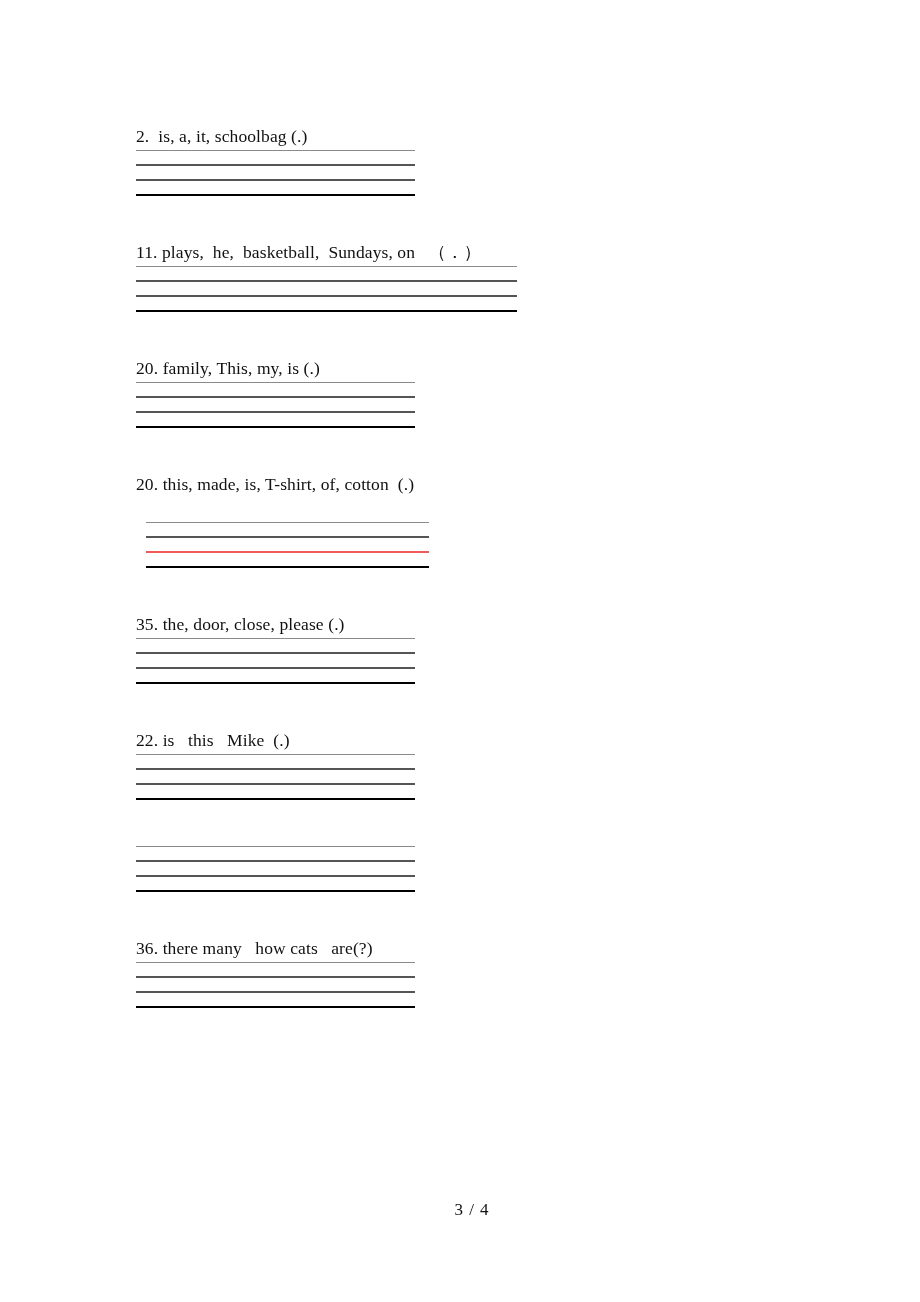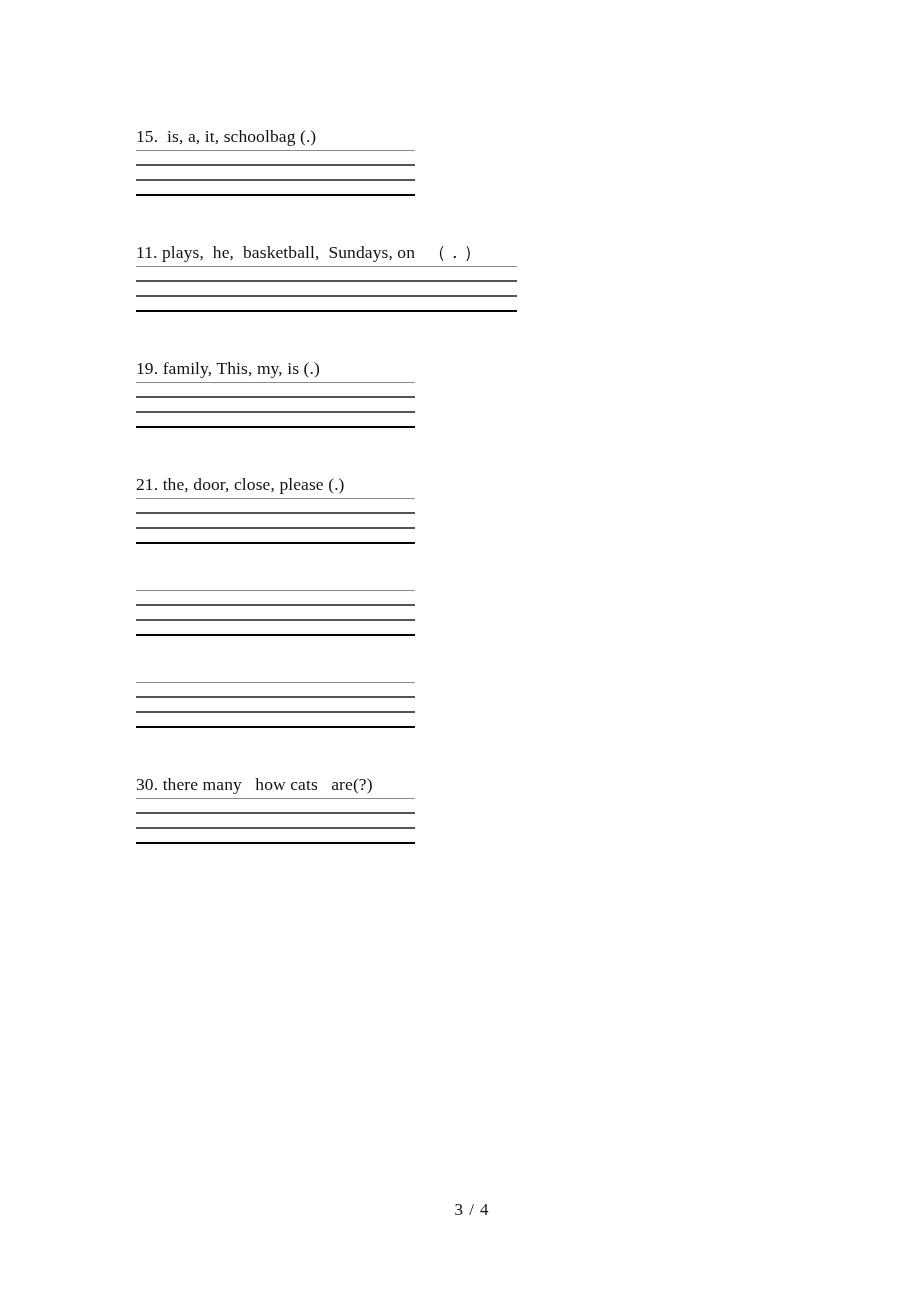--- a/index.html
+++ b/index.html
@@ -98,79 +98,90 @@
     letter-spacing: 1px;
   }
 </style>
 </head>
 <body>
 
 <div class="page">
 
   <div class="worksheet" id="worksheet">
       <div class="item">
-        <div class="item-text">15.  is, a, it, schoolbag (.)</div>
+        <div class="item-text">2.  is, a, it, schoolbag (.)</div>
         <div class="rules" style="width: 279px; margin-left: 0px;">
           <div class="rule rule-1"></div>
           <div class="rule rule-2"></div>
           <div class="rule rule-3"></div>
           <div class="rule rule-4"></div>
         </div>
         <div class="item-gap"></div>
       </div>
       <div class="item">
         <div class="item-text">11. plays,  he,  basketball,  Sundays, on   （．）</div>
         <div class="rules" style="width: 381px; margin-left: 0px;">
           <div class="rule rule-1"></div>
           <div class="rule rule-2"></div>
           <div class="rule rule-3"></div>
           <div class="rule rule-4"></div>
         </div>
         <div class="item-gap"></div>
       </div>
       <div class="item">
-        <div class="item-text">19. family, This, my, is (.)</div>
+        <div class="item-text">20. family, This, my, is (.)</div>
         <div class="rules" style="width: 279px; margin-left: 0px;">
           <div class="rule rule-1"></div>
           <div class="rule rule-2"></div>
           <div class="rule rule-3"></div>
           <div class="rule rule-4"></div>
         </div>
         <div class="item-gap"></div>
       </div>
       <div class="item">
-        <div class="item-text">21. the, door, close, please (.)</div>
+        <div class="item-text">20. this, made, is, T-shirt, of, cotton  (.)</div>
+        <div class="rules" style="width: 283px; margin-left: 10px;">
+          <div class="rule rule-1" style="margin-top: 26px;"></div>
+          <div class="rule rule-2"></div>
+          <div class="rule rule-3 rule-red"></div>
+          <div class="rule rule-4"></div>
+        </div>
+        <div class="item-gap"></div>
+      </div>
+      <div class="item">
+        <div class="item-text">35. the, door, close, please (.)</div>
+        <div class="rules" style="width: 279px; margin-left: 0px;">
+          <div class="rule rule-1"></div>
+          <div class="rule rule-2"></div>
+          <div class="rule rule-3"></div>
+          <div class="rule rule-4"></div>
+        </div>
+        <div class="item-gap"></div>
+      </div>
+      <div class="item">
+        <div class="item-text">22. is   this   Mike  (.)</div>
         <div class="rules" style="width: 279px; margin-left: 0px;">
           <div class="rule rule-1"></div>
           <div class="rule rule-2"></div>
           <div class="rule rule-3"></div>
           <div class="rule rule-4"></div>
         </div>
         <div class="item-gap"></div>
       </div>
       <div class="item">
         <div class="rules" style="width: 279px; margin-left: 0px;">
           <div class="rule rule-1"></div>
           <div class="rule rule-2"></div>
           <div class="rule rule-3"></div>
           <div class="rule rule-4"></div>
         </div>
         <div class="item-gap"></div>
       </div>
       <div class="item">
-        <div class="rules" style="width: 279px; margin-left: 0px;">
-          <div class="rule rule-1"></div>
-          <div class="rule rule-2"></div>
-          <div class="rule rule-3"></div>
-          <div class="rule rule-4"></div>
-        </div>
-        <div class="item-gap"></div>
-      </div>
-      <div class="item">
-        <div class="item-text">30. there many   how cats   are(?)</div>
+        <div class="item-text">36. there many   how cats   are(?)</div>
         <div class="rules" style="width: 279px; margin-left: 0px;">
           <div class="rule rule-1"></div>
           <div class="rule rule-2"></div>
           <div class="rule rule-3"></div>
           <div class="rule rule-4"></div>
         </div>
         <div class="item-gap"></div>
       </div>
     </div>
 

